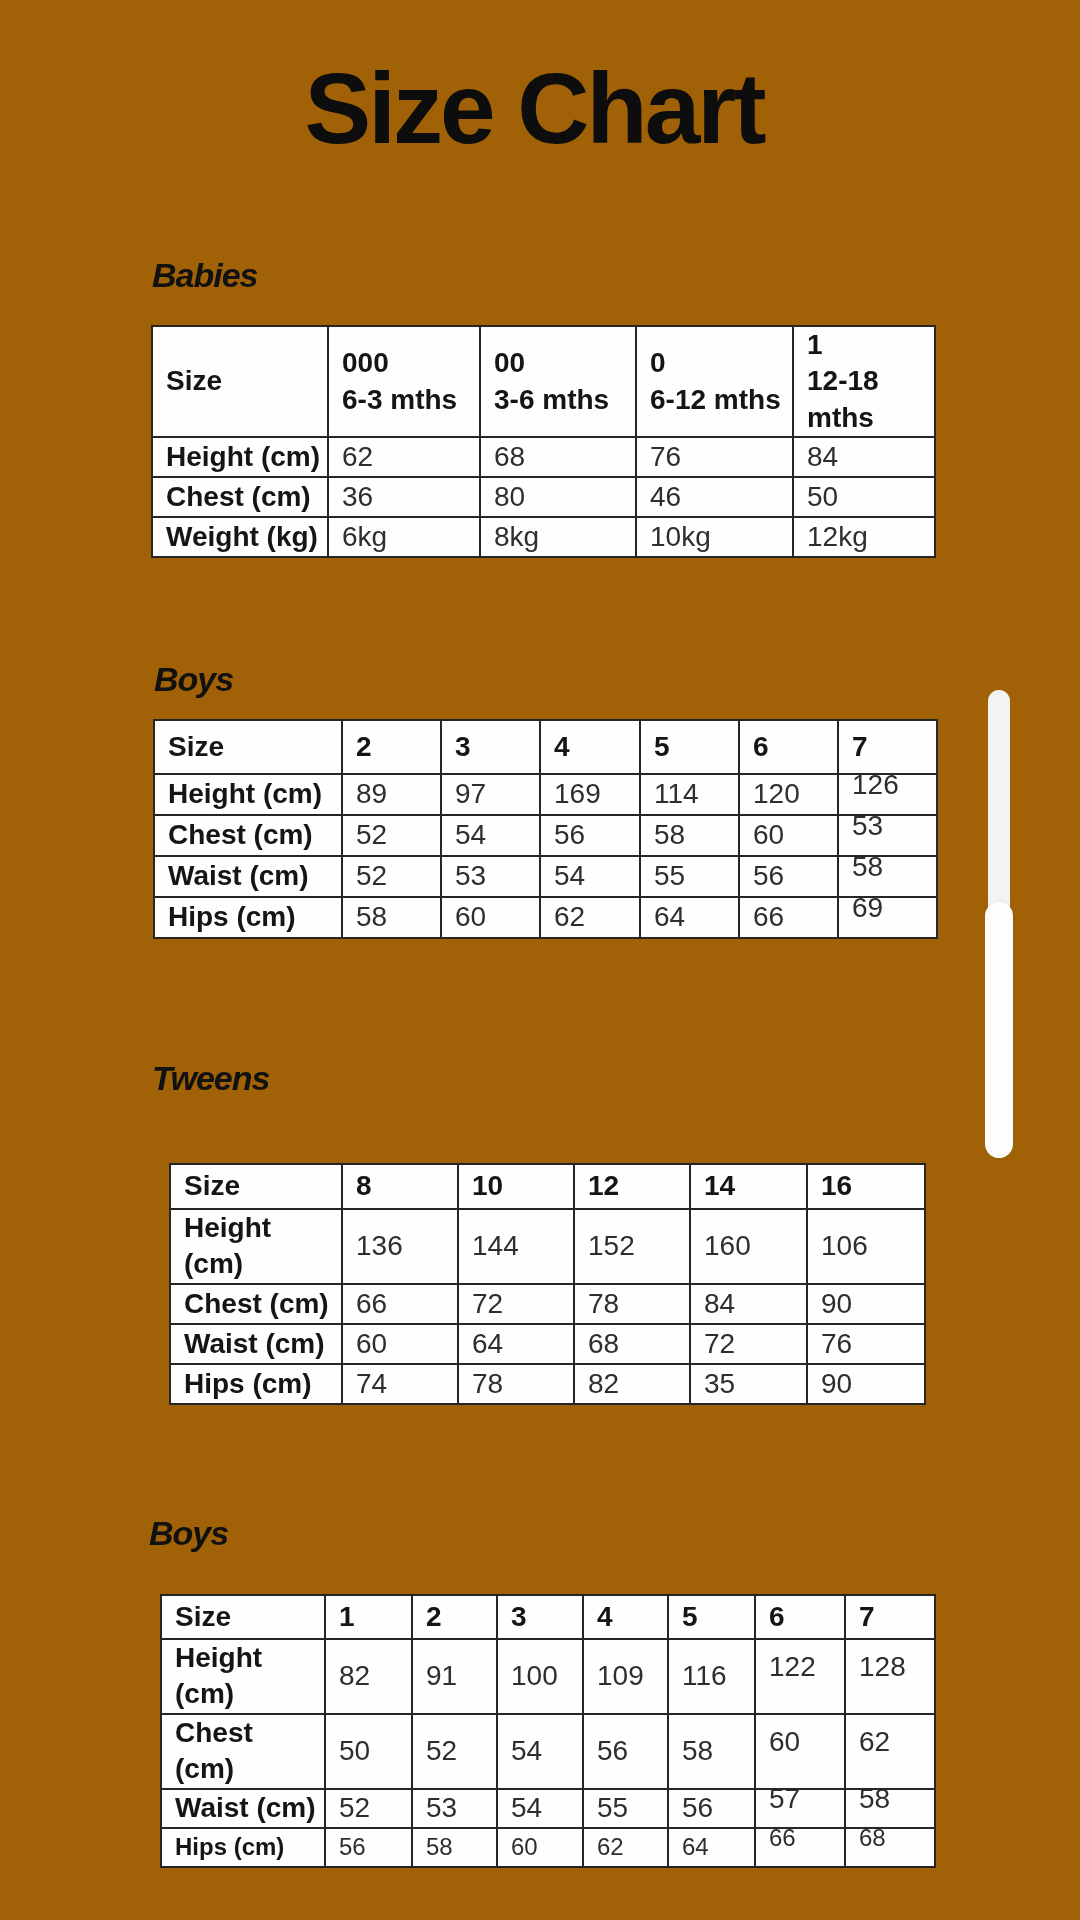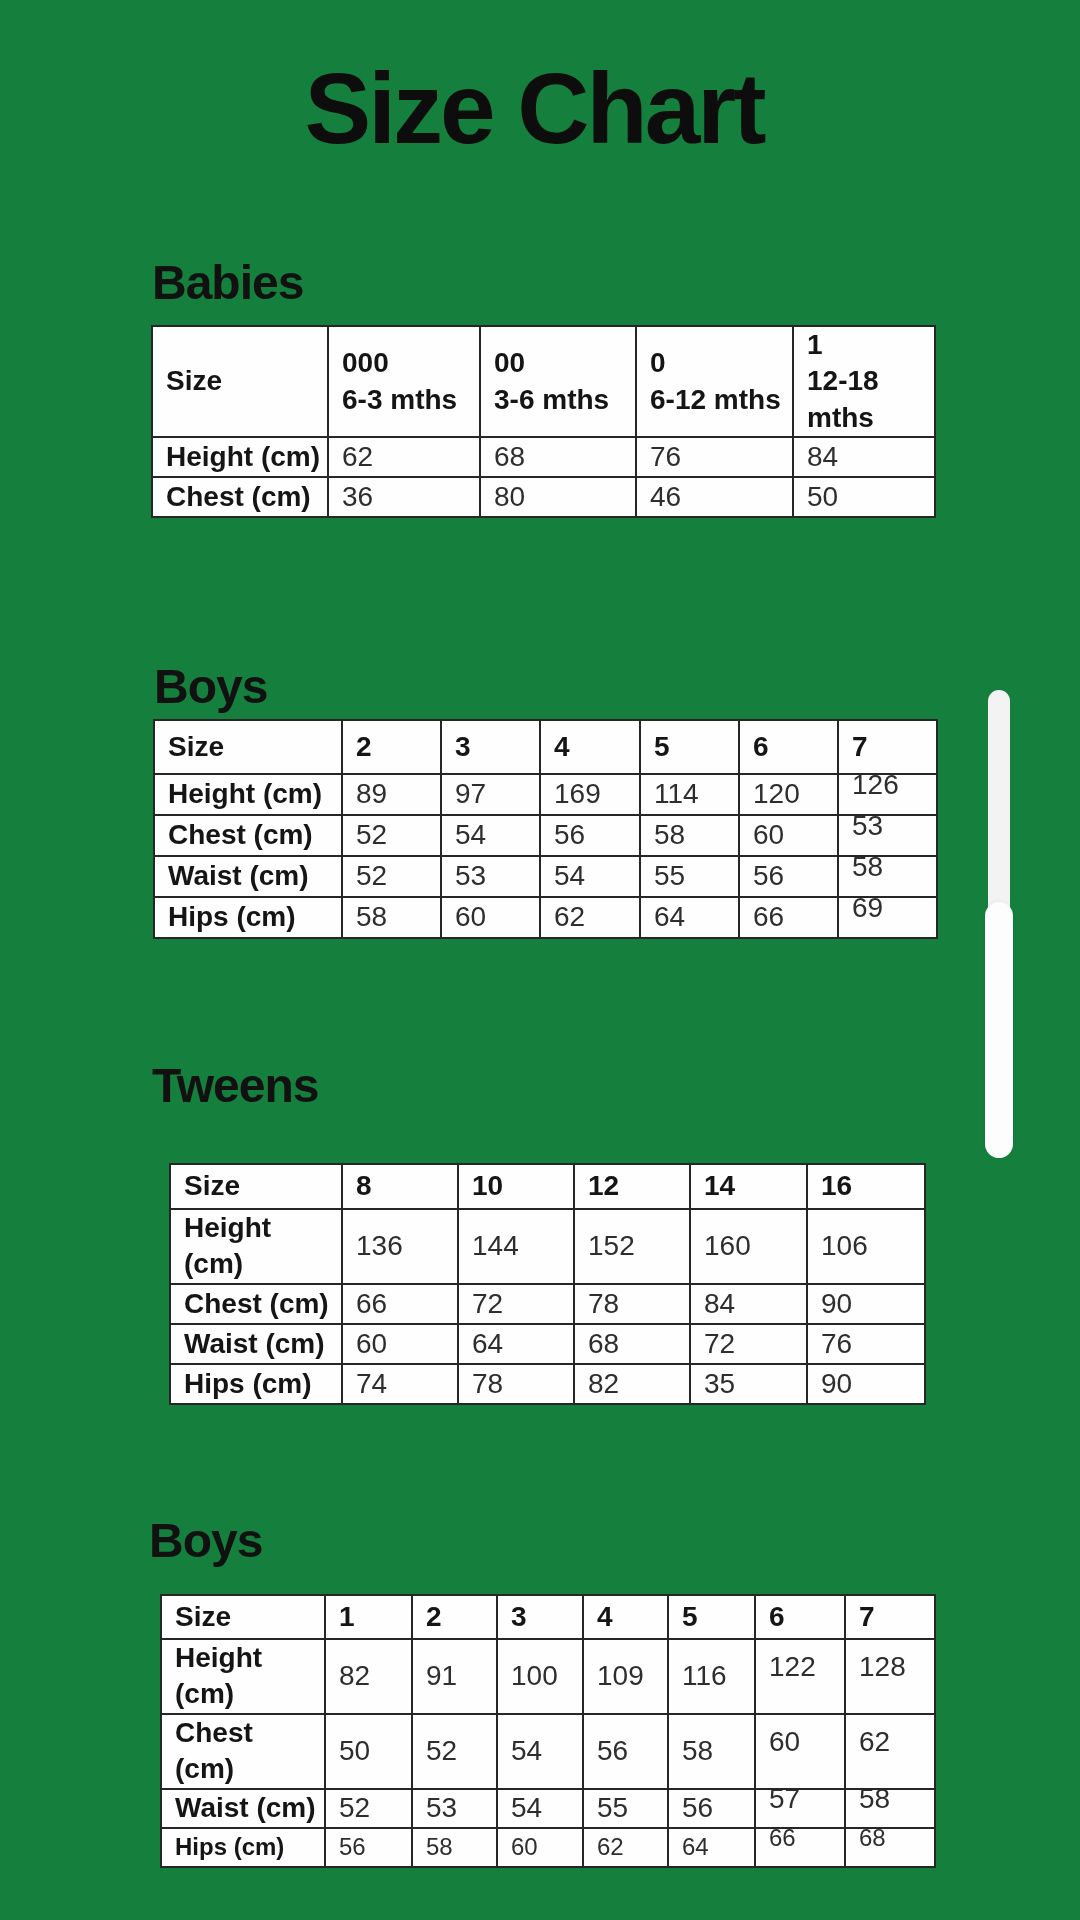--- a/index.html
+++ b/index.html
@@ -5,44 +5,45 @@
   html, body {
     margin: 0;
     padding: 0;
     background: #fcfcfc;
     font-family: "Liberation Sans", "DejaVu Sans", sans-serif;
   }
   .page {
     position: relative;
     width: 1080px;
     height: 1920px;
-    background: #15803d;
+    background: #a16207;
     overflow: hidden;
   }
   .title {
     position: absolute;
     top: 58px;
     left: 0;
     width: 1068px;
     margin: 0;
     text-align: center;
     font-size: 100px;
     font-weight: 700;
     letter-spacing: -3px;
     color: #0d0d0d;
     line-height: 1;
   }
   .section-heading {
     position: absolute;
     margin: 0;
-    font-size: 48px;
+    font-size: 34px;
     font-weight: 700;
     color: #111;
     line-height: 1.05;
     letter-spacing: -1px;
+    font-style: italic;
   }
   #babies-heading { left: 152px; top: 258px; }
   #girls-heading  { left: 154px; top: 662px; }
   #tweens-heading { left: 152px; top: 1061px; }
   #boys-heading   { left: 149px; top: 1516px; }
 
   table.size-table {
     position: absolute;
     border-collapse: collapse;
     table-layout: fixed;
@@ -152,20 +153,27 @@
           <td><span class="v">68</span></td>
           <td><span class="v">76</span></td>
           <td><span class="v">84</span></td>
         </tr>
         <tr>
           <th><span class="v">Chest (cm)</span></th>
           <td><span class="v">36</span></td>
           <td><span class="v">80</span></td>
           <td><span class="v">46</span></td>
           <td><span class="v">50</span></td>
+        </tr>
+        <tr>
+          <th><span class="v">Weight (kg)</span></th>
+          <td><span class="v">6kg</span></td>
+          <td><span class="v">8kg</span></td>
+          <td><span class="v">10kg</span></td>
+          <td><span class="v">12kg</span></td>
         </tr>
       </tbody>
     </table>
 
   <h2 class="section-heading" id="girls-heading">Boys</h2>
   <table class="size-table" id="girls-table">
     <colgroup>
       <col style="width:188px">
         <col style="width:99px">
         <col style="width:99px">

